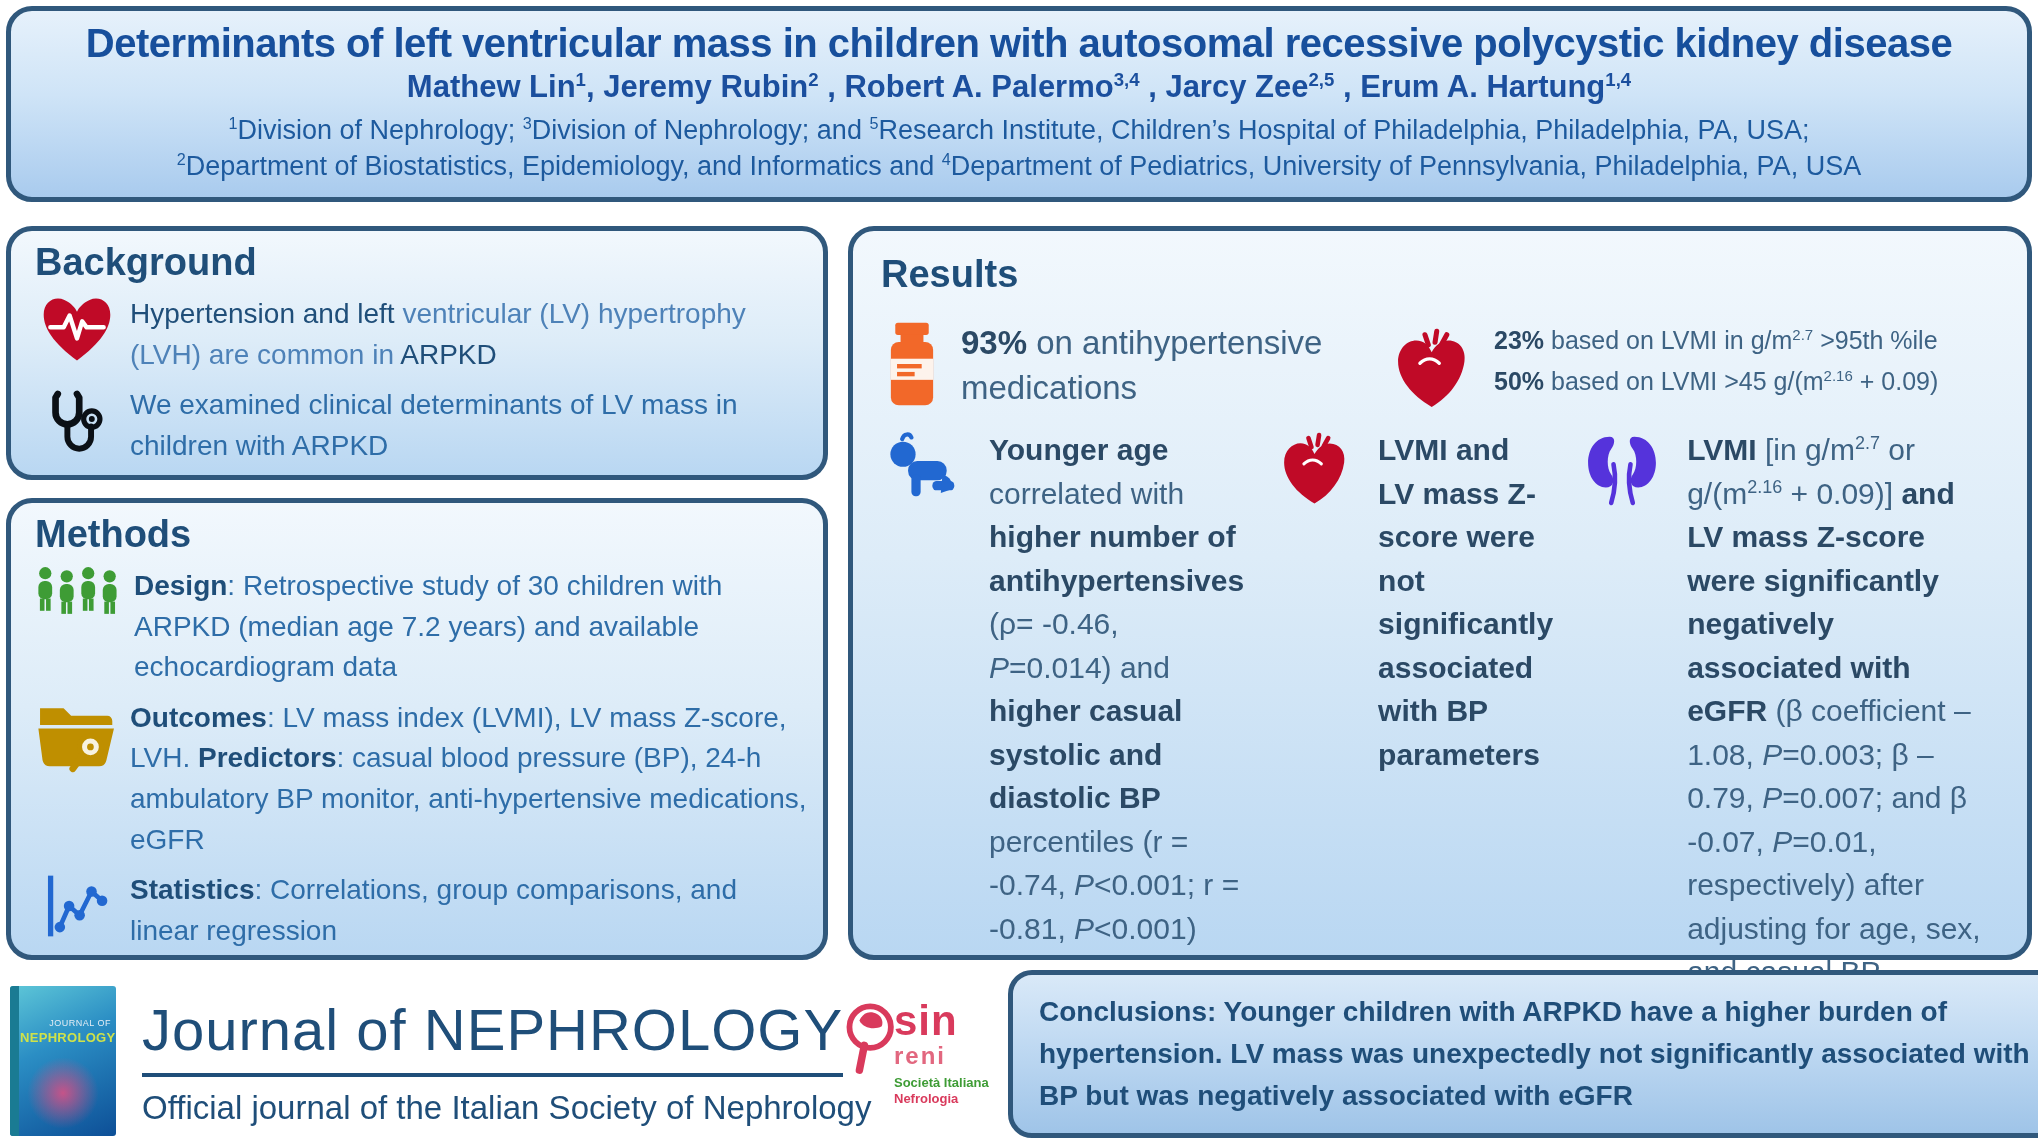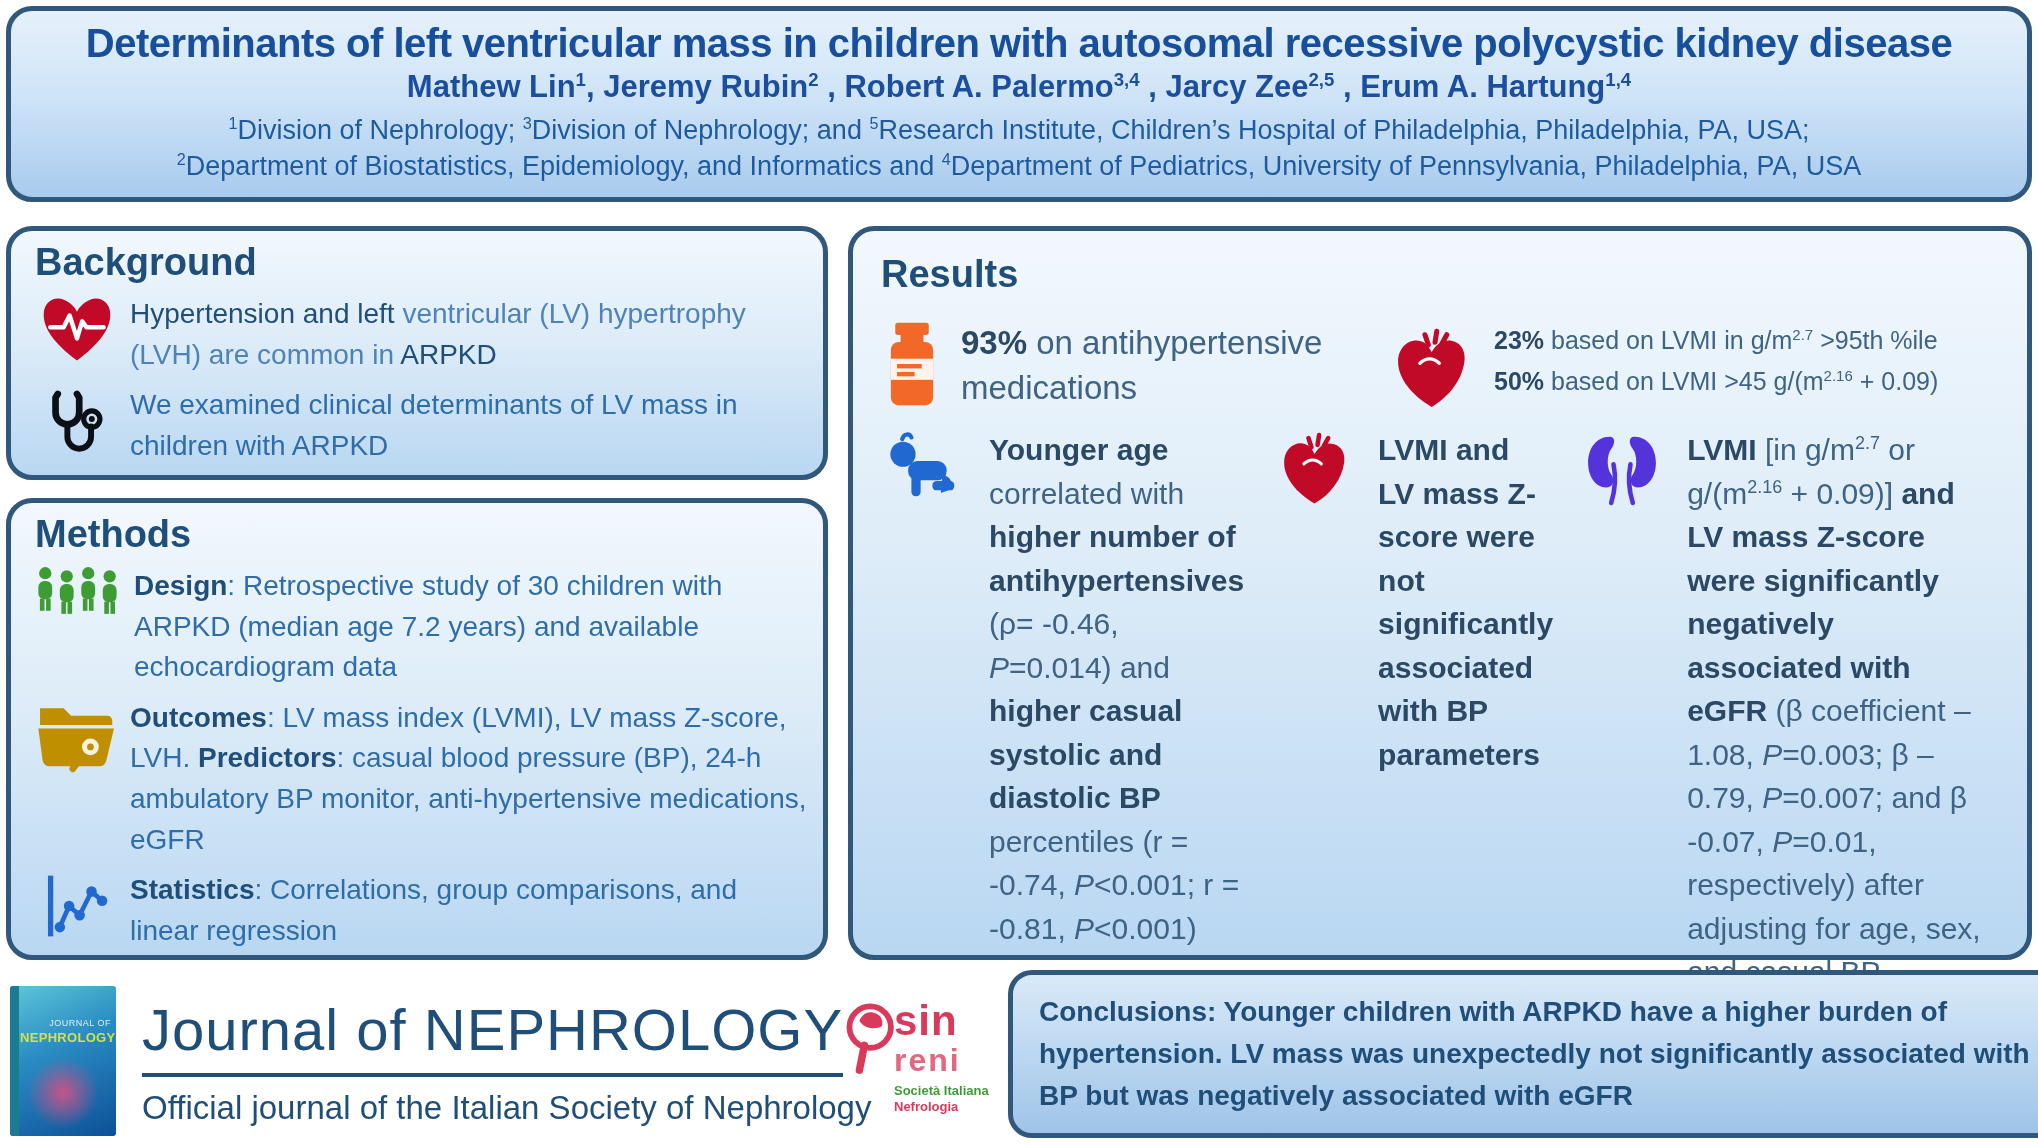--- a/index.html
+++ b/index.html
@@ -62,21 +62,21 @@
          color:#cfe24a;text-align:right;letter-spacing:0.3px;}
   .journal-block{position:absolute;left:142px;top:996px;color:#1F4E79;}
   .journal-title{font-size:58px;letter-spacing:1px;border-bottom:4px solid #1F4E79;
          padding-bottom:10px;display:inline-block;}
   .journal-sub{font-size:33px;margin-top:12px;}
 
   .sin{position:absolute;left:842px;top:1000px;width:190px;display:flex;}
   .sin-mark{flex:0 0 58px;}
   .sin-text{margin-left:-6px;line-height:1;}
   .sin-main{font-size:42px;font-weight:bold;color:#D93A5C;letter-spacing:1px;}
-  .sin-reni{font-size:32px;font-weight:bold;color:#E2677F;letter-spacing:2px;margin-top:2px;}
+  .sin-reni{font-size:24px;font-weight:bold;color:#E2677F;letter-spacing:2px;margin-top:2px;}
   .sin-l1{font-size:13px;font-weight:bold;color:#3E9C35;margin-top:8px;}
   .sin-l2{font-size:13px;font-weight:bold;color:#D93A5C;margin-top:3px;}
 
   .conclusions{left:1008px;top:970px;width:1091px;height:168px;border-radius:24px;
          background:linear-gradient(180deg,#d9e9f8 0%,#bcd7f1 50%,#9fc4e8 100%);
          padding:14px 26px;display:flex;align-items:center;--base:#1F4E79;--dark:#1F4E79;}
   .conclusions .txt{font-size:28px;line-height:1.5;}
 </style>
 </head>
 <body>

